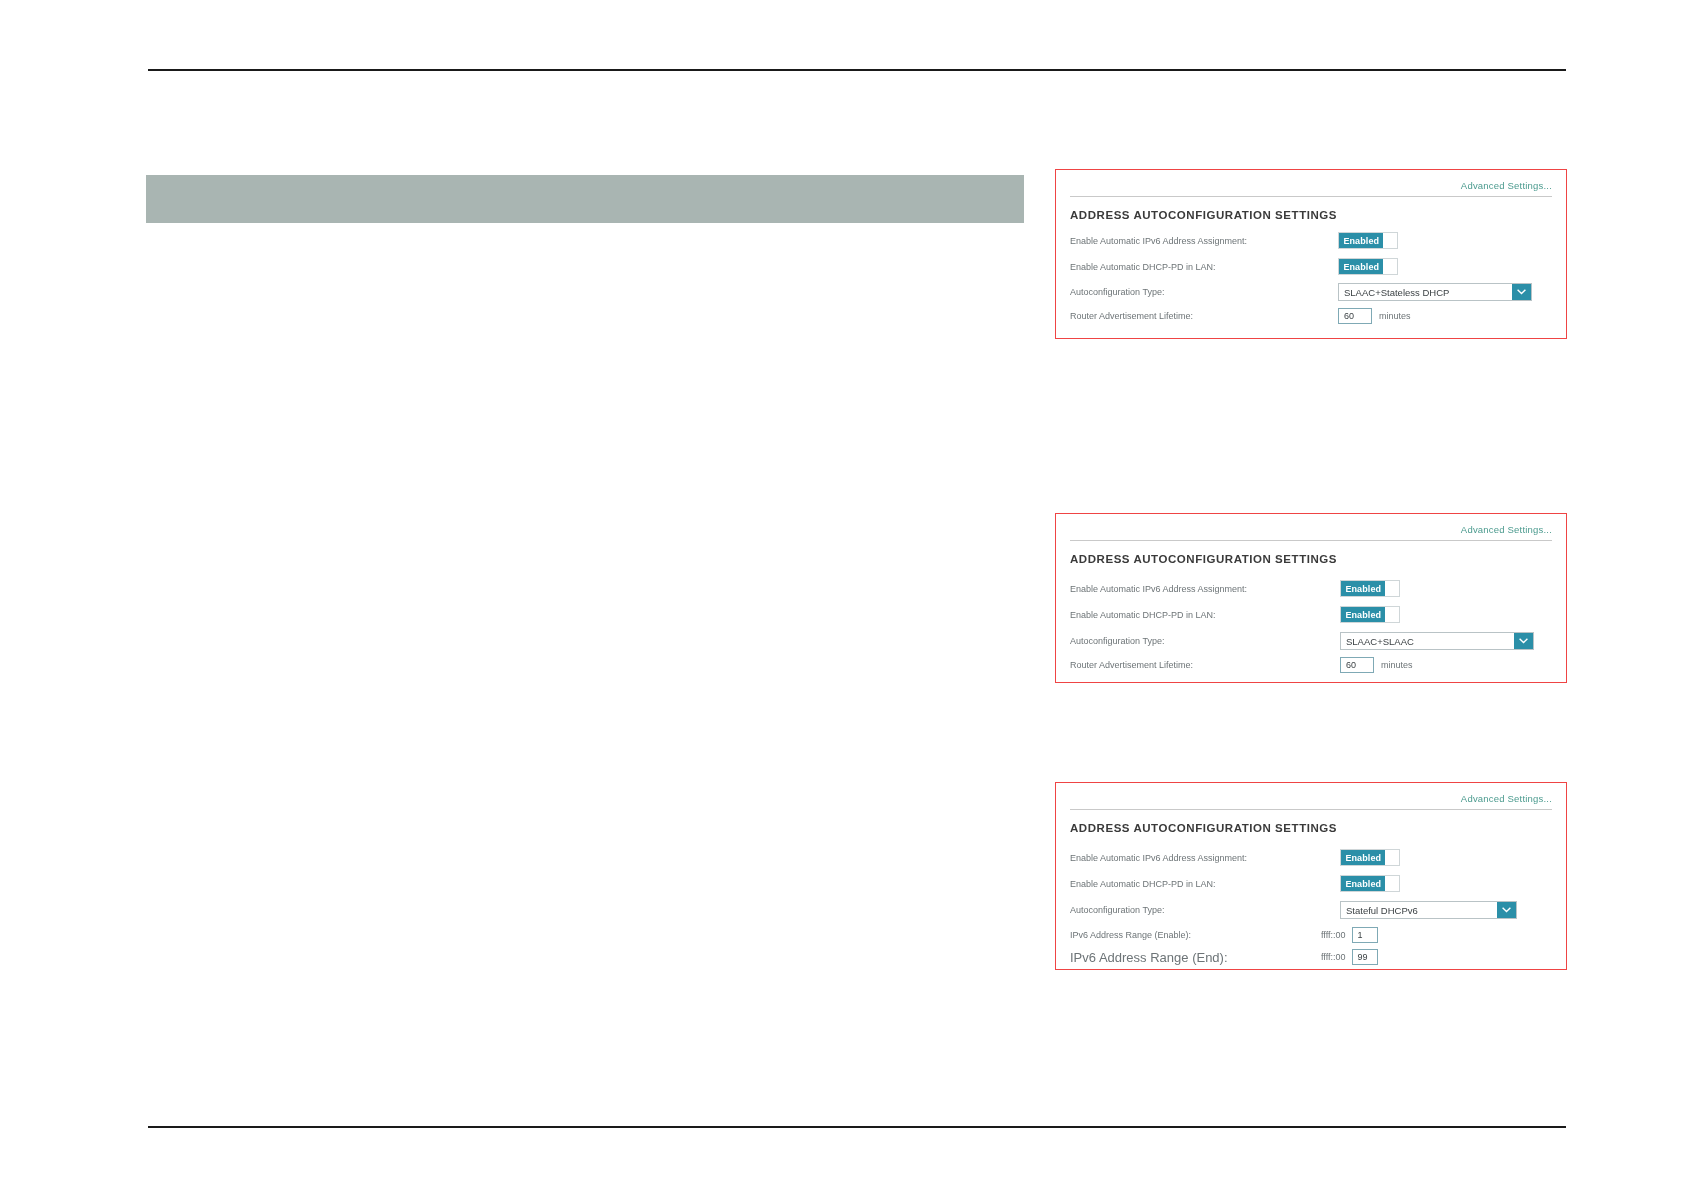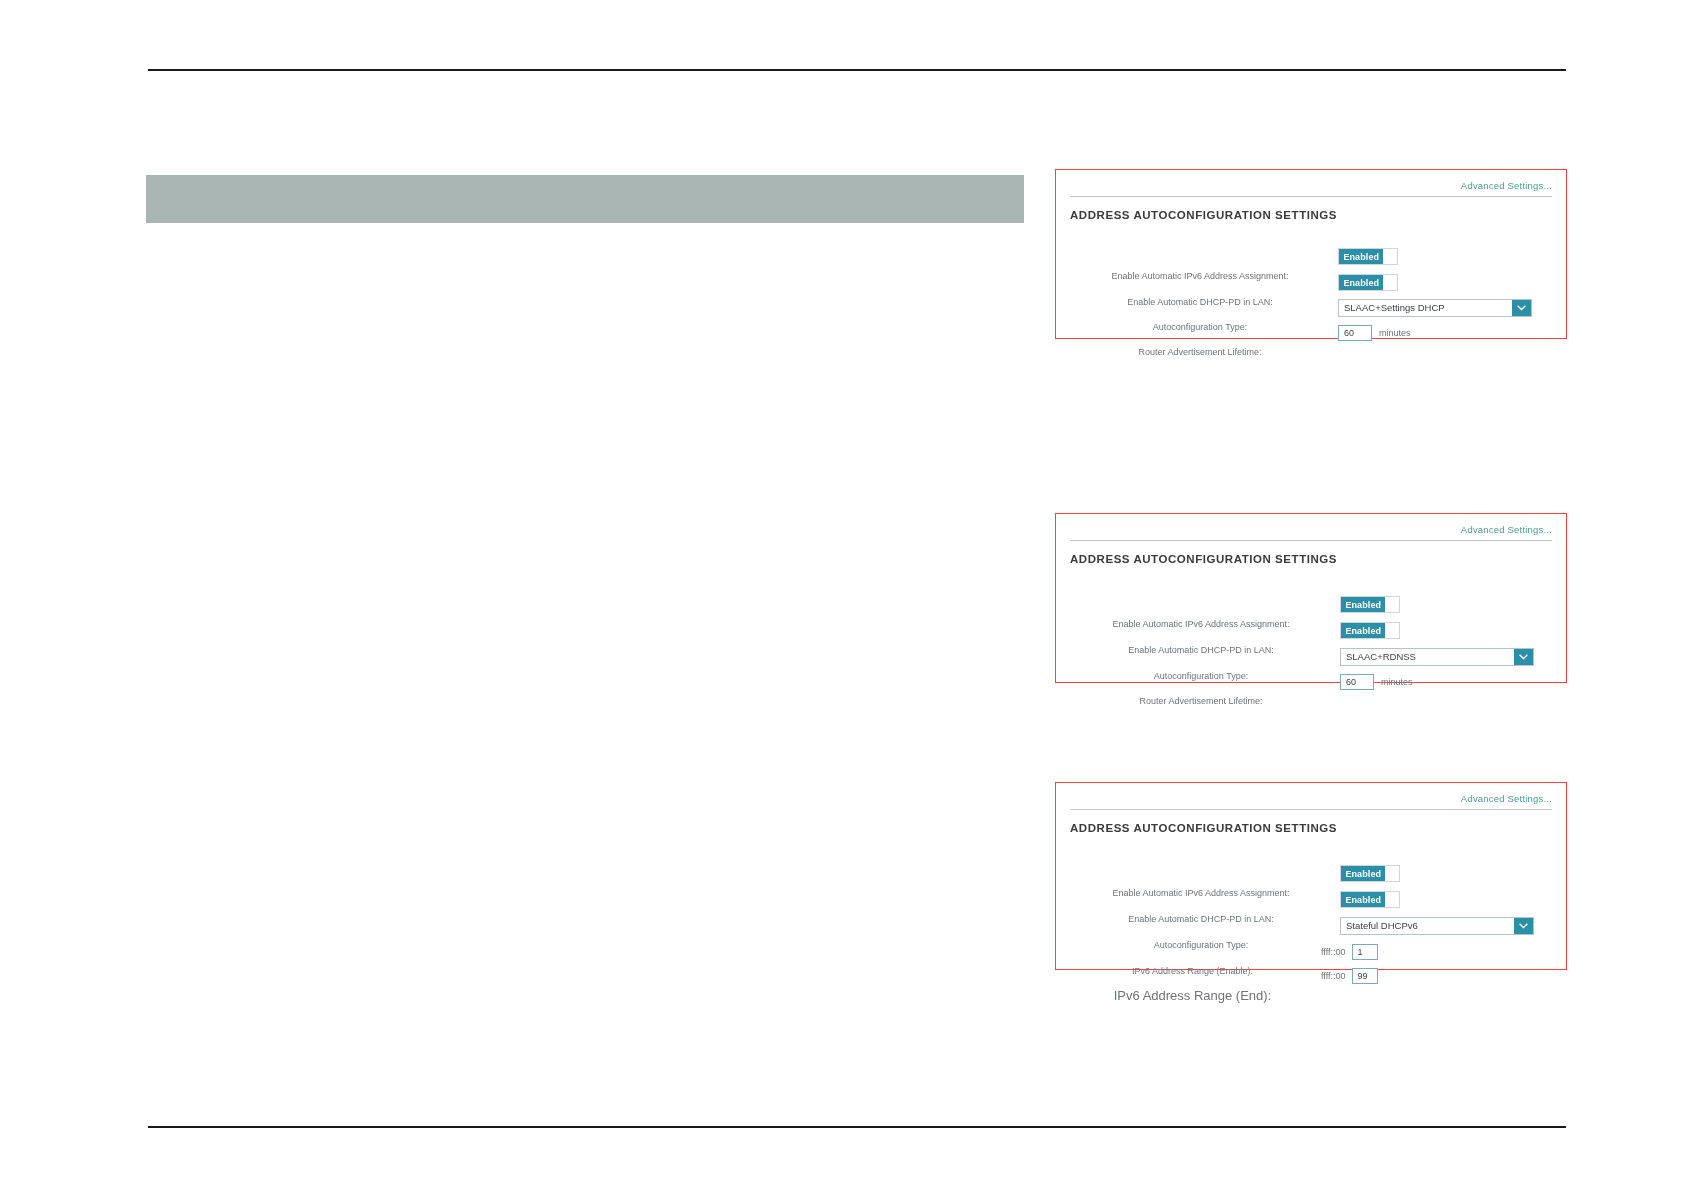--- a/index.html
+++ b/index.html
@@ -67,23 +67,22 @@
 
   
   .frow {
     position: absolute;
     display: flex;
     align-items: center;
     white-space: nowrap;
   }
   .flabel {
     color: #6d7477;
-    text-align: center;
-    white-space: nowrap;
-    margin-top: 39px;
+    text-align: left;
+    white-space: nowrap;
   }
   .funit {
     color: #6d7477;
     white-space: nowrap;
   }
   .fprefix {
     color: #6d7477;
     white-space: nowrap;
   }
 
@@ -174,21 +173,21 @@
     <div class="flabel" style="width:260px; font-size:9px;">Enable Automatic DHCP-PD in LAN:</div>
     <div class="toggle" style="margin-left:8px; width:60px; height:17px;">
       <div class="toggle-on" style="width:46px; font-size:9px;">Enabled</div>
       <div class="toggle-knob" style="width:14px;"></div>
     </div>
   </div>
 
   <div class="frow" style="left:14px; top:113px; width:484px;">
     <div class="flabel" style="width:260px; font-size:9px;">Autoconfiguration Type:</div>
     <div class="select" style="margin-left:8px; width:194px; height:18px;">
-      <div class="select-value" style="padding-left:5px; font-size:9.5px;">SLAAC+Settings DHCP</div>
+      <div class="select-value" style="padding-left:5px; font-size:9.5px;">SLAAC+Stateless DHCP</div>
       <div class="select-arrow" style="width:19px;">
         <svg width="9" height="6" viewBox="0 0 9 6" aria-hidden="true">
           <path d="M0.6 0.8 L4.5 4.6 L8.4 0.8" fill="none" stroke="#ffffff" stroke-width="1.4"></path>
         </svg>
       </div>
     </div>
   </div>
 
   <div class="frow" style="left:14px; top:138px; width:484px;">
     <div class="flabel" style="width:260px; font-size:9px;">Router Advertisement Lifetime:</div>
@@ -219,21 +218,21 @@
     <div class="flabel" style="width:262px; font-size:9px;">Enable Automatic DHCP-PD in LAN:</div>
     <div class="toggle" style="margin-left:8px; width:60px; height:17px;">
       <div class="toggle-on" style="width:46px; font-size:9px;">Enabled</div>
       <div class="toggle-knob" style="width:14px;"></div>
     </div>
   </div>
 
   <div class="frow" style="left:14px; top:118px; width:484px;">
     <div class="flabel" style="width:262px; font-size:9px;">Autoconfiguration Type:</div>
     <div class="select" style="margin-left:8px; width:194px; height:18px;">
-      <div class="select-value" style="padding-left:5px; font-size:9.5px;">SLAAC+RDNSS</div>
+      <div class="select-value" style="padding-left:5px; font-size:9.5px;">SLAAC+SLAAC</div>
       <div class="select-arrow" style="width:19px;">
         <svg width="9" height="6" viewBox="0 0 9 6" aria-hidden="true">
           <path d="M0.6 0.8 L4.5 4.6 L8.4 0.8" fill="none" stroke="#ffffff" stroke-width="1.4"></path>
         </svg>
       </div>
     </div>
   </div>
 
   <div class="frow" style="left:14px; top:143px; width:484px;">
     <div class="flabel" style="width:262px; font-size:9px;">Router Advertisement Lifetime:</div>
@@ -263,21 +262,21 @@
   <div class="frow" style="left:14px; top:92px; width:484px;">
     <div class="flabel" style="width:262px; font-size:9px;">Enable Automatic DHCP-PD in LAN:</div>
     <div class="toggle" style="margin-left:8px; width:60px; height:17px;">
       <div class="toggle-on" style="width:46px; font-size:9px;">Enabled</div>
       <div class="toggle-knob" style="width:14px;"></div>
     </div>
   </div>
 
   <div class="frow" style="left:14px; top:118px; width:484px;">
     <div class="flabel" style="width:262px; font-size:9px;">Autoconfiguration Type:</div>
-    <div class="select" style="margin-left:8px; width:194px; height:18px;">
+    <div class="select" style="margin-left:8px; width:177px; height:18px;">
       <div class="select-value" style="padding-left:5px; font-size:9.5px;">Stateful DHCPv6</div>
       <div class="select-arrow" style="width:19px;">
         <svg width="9" height="6" viewBox="0 0 9 6" aria-hidden="true">
           <path d="M0.6 0.8 L4.5 4.6 L8.4 0.8" fill="none" stroke="#ffffff" stroke-width="1.4"></path>
         </svg>
       </div>
     </div>
   </div>
 
   <div class="frow" style="left:14px; top:144px; width:484px;">

